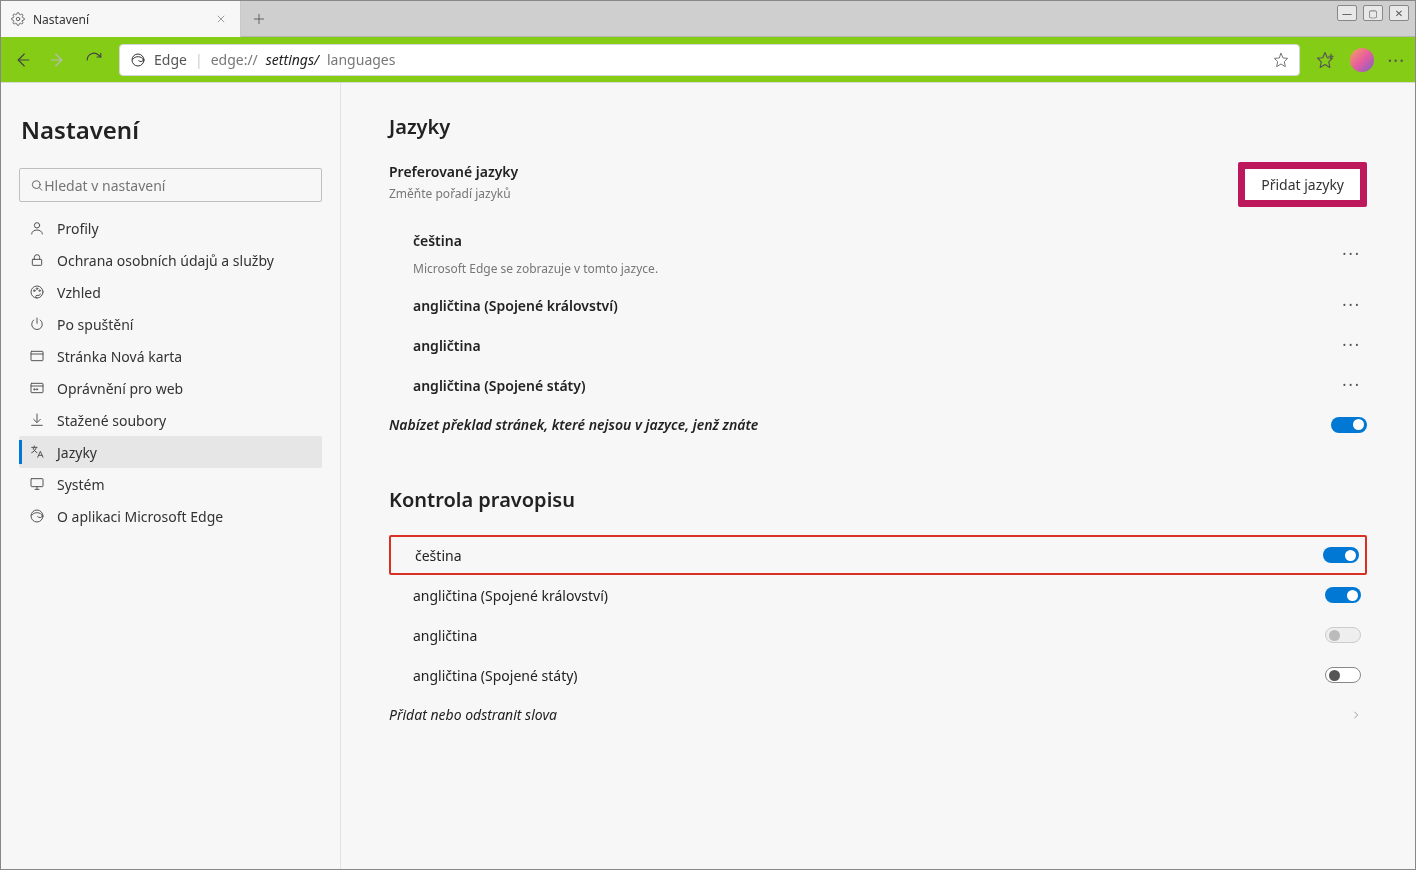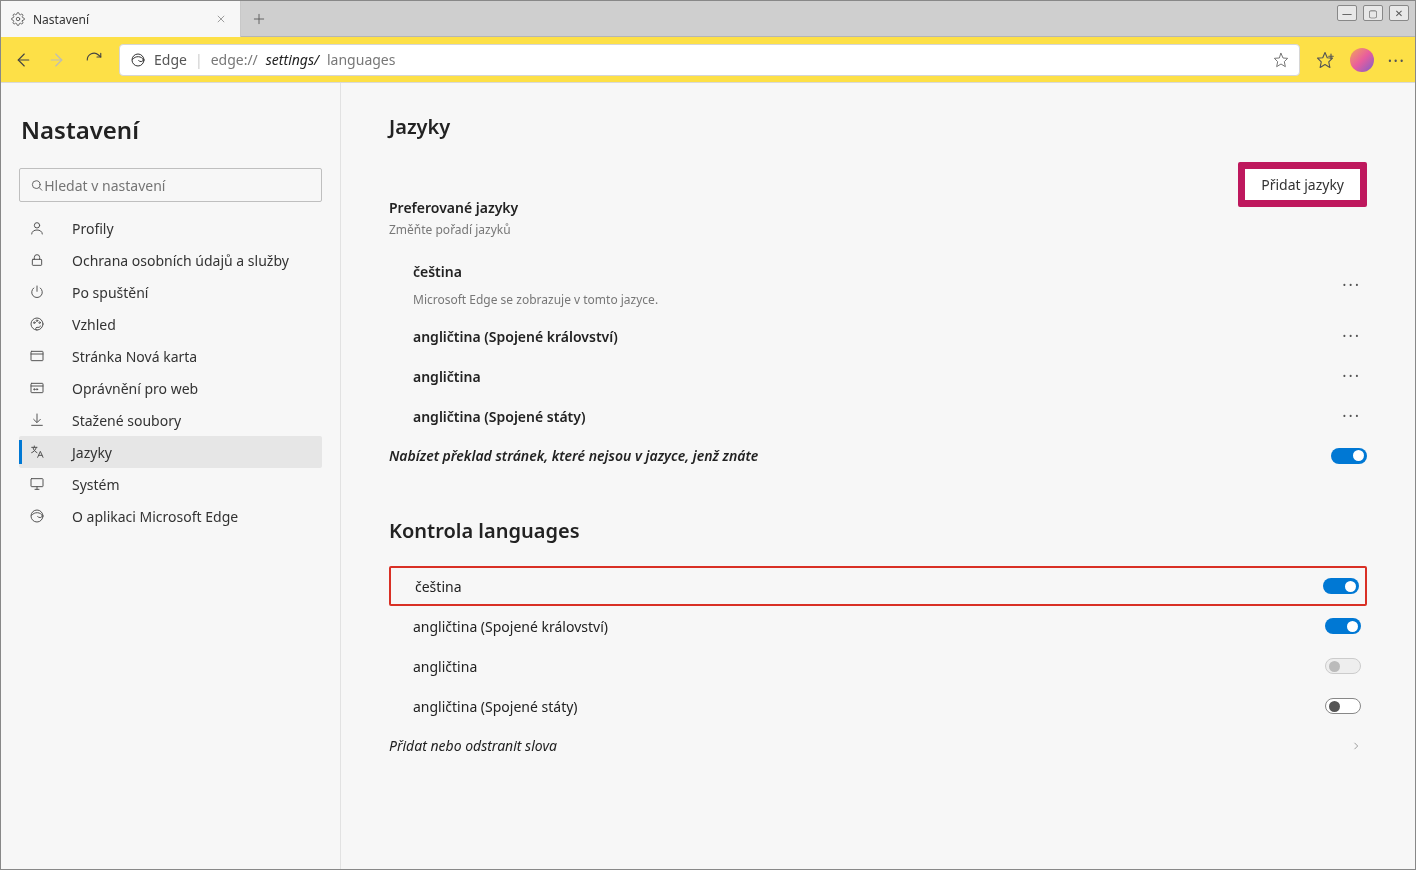--- a/index.html
+++ b/index.html
@@ -8,52 +8,52 @@
 
 .titlebar { height:36px; background:#cfcfcf; display:flex; align-items:flex-start; border-bottom:1px solid #b5b5b5; position:relative; }
 .tab { height:36px; background:#f7f7f7; display:flex; align-items:center; padding:0 12px 0 10px; gap:8px; font-size:12px; color:#333; border-right:1px solid #c8c8c8; min-width:240px; position:relative; }
 .tab .gear-ic { width:14px; height:14px; color:#555; }
 .tab .close-ic { width:14px; height:14px; color:#666; margin-left:auto; padding:2px; }
 .newtab { width:36px; height:36px; display:flex; align-items:center; justify-content:center; color:#555; }
 .wincontrols { position:absolute; right:6px; top:4px; display:flex; gap:6px; }
 .wincontrols span { width:20px; height:16px; border:1px solid #888; border-radius:2px; font-size:10px; display:flex; align-items:center; justify-content:center; color:#555; background:#e8e8e8; }
 
 
-.toolbar { height:46px; background:#fde047; display:flex; align-items:center; padding:0 10px; gap:14px; border-bottom:1px solid #d9d9d9; }
+.toolbar { height:46px; background:#84cc16; display:flex; align-items:center; padding:0 10px; gap:14px; border-bottom:1px solid #d9d9d9; }
 .nav-btn { width:22px; height:22px; display:flex; align-items:center; justify-content:center; color:#444; }
 .nav-btn.disabled { color:#bbb; }
 .addr { flex:1; height:32px; border:1px solid #d6d6d6; border-radius:4px; display:flex; align-items:center; padding:0 10px; gap:8px; background:#fff; font-size:14px; color:#333; }
 .addr .edge-ic { width:16px; height:16px; }
 .addr .pipe { color:#ccc; }
 .addr .seg-gray { color:#777; }
 .addr .seg-dark { color:#222;font-style:italic; }
 .addr .star { margin-left:auto; color:#777; }
 .tool-ic { width:22px; height:22px; display:flex; align-items:center; justify-content:center; color:#555; }
 .avatar { width:24px; height:24px; border-radius:50%; background:linear-gradient(135deg,#f2a65a 0%,#e85d9e 50%,#7b5fc9 100%); }
 .more { font-size:18px; color:#555; letter-spacing:1px; }
 
 
 .main { display:flex; height:calc(870px - 36px - 46px - 2px); background:#f7f7f7; }
 .sidebar { width:340px; border-right:1px solid #e2e2e2; padding:30px 18px; }
 .sidebar h1 { font-size:24px; font-weight:600; color:#222; margin-bottom:22px; padding-left:2px; }
 .searchbox { height:34px; border:1px solid #bfbfbf; border-radius:2px; display:flex; align-items:center; padding:0 10px; gap:0; margin-bottom:10px; }
 .searchbox svg { width:15px; height:15px; color:#555; }
 .searchbox input { border:none; background:transparent; outline:none; font-size:14px; color:#333; width:100%; }
 .nav { list-style:none; margin-top:4px; }
-.nav li { display:flex; align-items:center; gap:27px; height:32px; padding:0 10px; font-size:14px; color:#333; position:relative; border-radius:2px; }
+.nav li { display:flex; align-items:center; gap:12px; height:32px; padding:0 10px; font-size:14px; color:#333; position:relative; border-radius:2px; }
 .nav li.active { background:#e6e6e6; }
 .nav li.active::before { content:""; position:absolute; left:0; top:4px; bottom:4px; width:3px; background:#0078d4; }
 .nav li svg { width:16px; height:16px; color:#555; flex-shrink:0; }
 
 
 .content { flex:1; padding:30px 48px; overflow-y:auto; }
 h2 { font-size:20px; font-weight:600; color:#222; margin-bottom:22px; }
 h2.spaced { margin-top:42px; }
 .row-head { display:flex; align-items:flex-start; justify-content:space-between; margin-bottom:4px; }
-.row-head .t { font-size:14px; font-weight:600; color:#222;margin-top:36px; }
+.row-head .t { font-size:14px; font-weight:600; color:#222; }
 .row-head .s { font-size:12px; color:#777; margin-top:4px; }
 .btn-outline { border:7px solid #be185d; background:#fff; padding:6px 16px; font-size:14px; color:#333; border-radius:2px; }
 .lang-list { margin-top:16px; }
 .lang-row { display:flex; align-items:center; padding:8px 0 8px 24px; min-height:40px; }
 .lang-row .txt .p { font-size:14px; font-weight:600; color:#222; }
 .lang-row .txt .d { font-size:12px; color:#777; margin-top:10px;text-align:center; }
 .lang-row .act { margin-left:auto; color:#555; font-size:16px; letter-spacing:2px; padding-right:6px; }
 .setting-row { display:flex; align-items:center; padding:10px 0; font-size:14px; color:#222; font-weight:600;font-style:italic; }
 .setting-row .txt { flex:1; }
 .setting-row .chev { color:#666; padding-right:6px; }
@@ -169,37 +169,37 @@
         </li>
       <li>
           <svg viewBox="0 0 24 24">
             <rect x="5" y="11" width="14" height="9" rx="1"></rect>
             <path d="M8 11V8a4 4 0 0 1 8 0v3"></path>
           </svg>
           <span>Ochrana osobních údajů a služby</span>
         </li>
       <li>
           <svg viewBox="0 0 24 24">
-            <path d="M12 3v8"></path>
-            <path d="M7 6a8 8 0 1 0 10 0"></path>
-          </svg>
-          <span>Po spuštění</span>
-        </li>
-      <li>
-          <svg viewBox="0 0 24 24">
             <circle cx="12" cy="12" r="9"></circle>
             <circle cx="8" cy="10" r="1.2"></circle>
             <circle cx="12" cy="7" r="1.2"></circle>
             <circle cx="16" cy="10" r="1.2"></circle>
             <path d="M12 21c-1.5 0-2-1-2-2s.8-2 2-2h3c1 0 2-1 2-2"></path>
           </svg>
           <span>Vzhled</span>
         </li>
       <li>
           <svg viewBox="0 0 24 24">
+            <path d="M12 3v8"></path>
+            <path d="M7 6a8 8 0 1 0 10 0"></path>
+          </svg>
+          <span>Po spuštění</span>
+        </li>
+      <li>
+          <svg viewBox="0 0 24 24">
             <rect x="3" y="5" width="18" height="14" rx="1"></rect>
             <line x1="3" y1="9" x2="21" y2="9"></line>
           </svg>
           <span>Stránka Nová karta</span>
         </li>
       <li>
           <svg viewBox="0 0 24 24">
             <rect x="3" y="5" width="18" height="14" rx="1"></rect>
             <line x1="3" y1="9" x2="21" y2="9"></line>
             <circle cx="8" cy="14" r="1"></circle>
@@ -279,21 +279,21 @@
       </div>
     </div>
 
     <div class="setting-row">
       <div class="txt">Nabízet překlad stránek, které nejsou v jazyce, jenž znáte</div>
       <div class="toggle on">
           <div class="knob"></div>
         </div>
     </div>
 
-    <h2 class="spaced">Kontrola languages</h2>
+    <h2 class="spaced">Kontrola pravopisu</h2>
 
 
     <div class="spell-list">
       <div class="spell-row highlighted">
         <div class="lbl">čeština</div>
         <div class="toggle on">
             <div class="knob"></div>
           </div>
       </div>
       <div class="spell-row">

